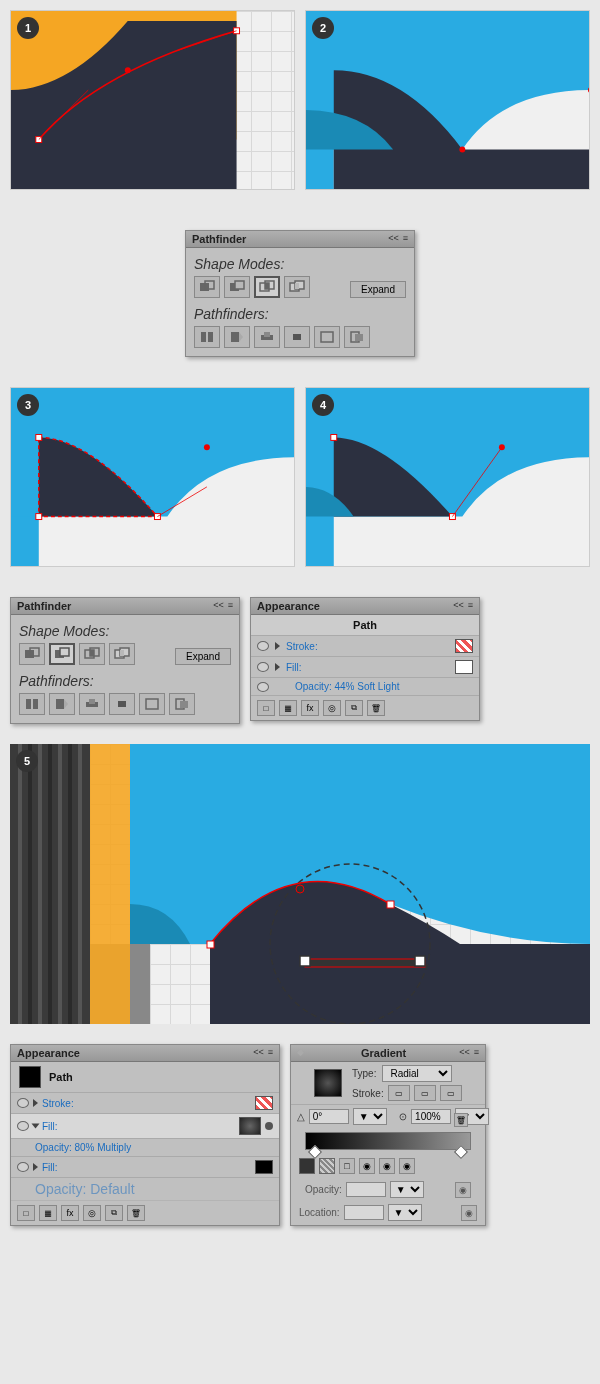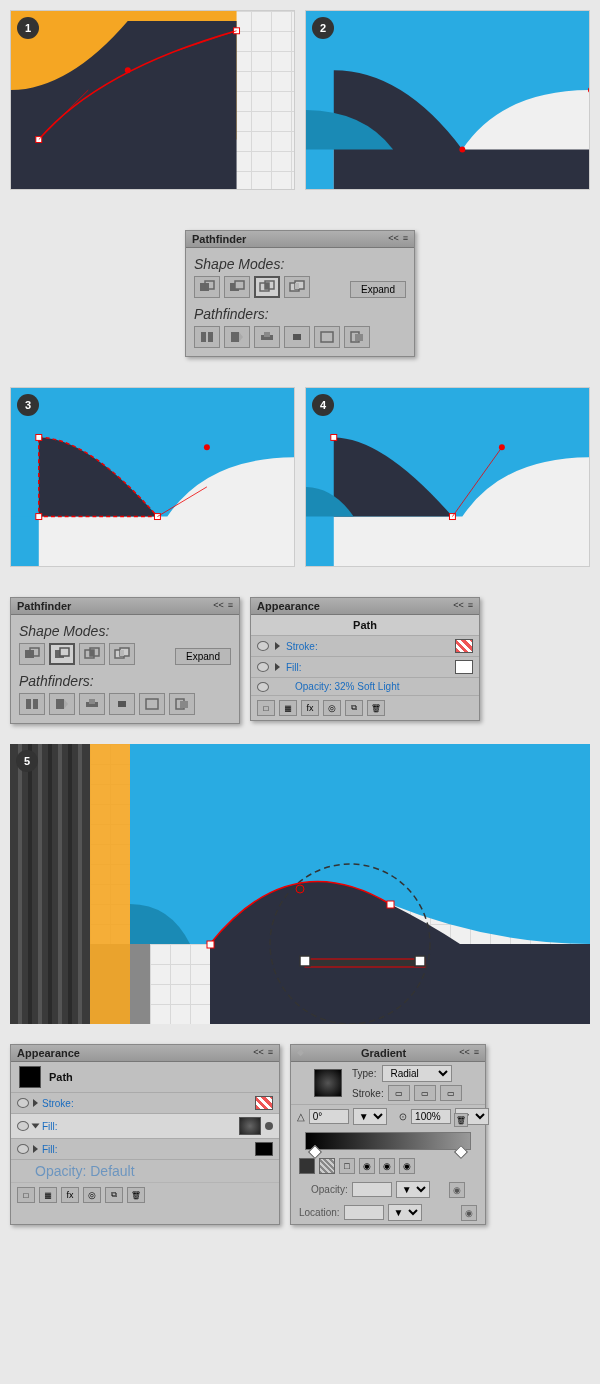--- a/index.html
+++ b/index.html
@@ -305,21 +305,21 @@
       border: 1px solid #888;
       font-size: 8px;
       display: flex;
       align-items: center;
       justify-content: center;
     }
     .opacity-row {
       display: flex;
       align-items: center;
       gap: 4px;
-      padding: 3px 20px;
+      padding: 3px 14px;
       font-size: 10px;
       color: #555;
     }
     .opacity-input {
       width: 40px;
       background: #d8d8d8;
       border: 1px solid #888;
       font-size: 10px;
       padding: 1px 3px;
     }
@@ -655,21 +655,21 @@
           <div class="swatch-box stroke-swatch"></div>
         </div>
         <div class="appearance-row">
           <div class="eye-icon"></div>
           <div class="arrow-icon"></div>
           <span class="row-label">Fill:</span>
           <div class="swatch-box fill-swatch-white"></div>
         </div>
         <div class="appearance-row">
           <div class="eye-icon"></div>
-          <span class="row-label indent">Opacity: 32% Soft Light</span>
+          <span class="row-label indent">Opacity: 44% Soft Light</span>
         </div>
         <div class="appearance-footer">
           <div class="footer-btn">□</div>
           <div class="footer-btn">▦</div>
           <div class="footer-btn" style="font-size:9px;">fx</div>
           <div class="footer-btn" style="font-size:9px;">◎</div>
           <div class="footer-btn">⧉</div>
           <div class="footer-btn">🗑</div>
         </div>
       </div>
@@ -744,20 +744,23 @@
 
       <div class="panel-row-icon" style="background:#d8d8d8;">
         <div class="eye-icon"></div>
         <div class="arrow-icon" style="border-left-color:#444;transform:rotate(90deg);"></div>
         <span class="row-label">Fill:</span>
         <div class="circle-swatch"></div>
 
         <div style="width:8px;height:8px;border-radius:50%;background:#555;margin-left:auto;"></div>
       </div>
 
+      <div style="display:flex;align-items:center;padding:3px 6px 3px 24px;border-bottom:1px solid #aaa;gap:4px;">
+        <span style="font-size:10px;color:#1a6cbf;">Opacity: 80% Multiply</span>
+      </div>
 
       <div class="panel-row-icon">
         <div class="eye-icon"></div>
         <div class="arrow-icon"></div>
         <span class="row-label">Fill:</span>
         <div class="swatch-box fill-swatch-black"></div>
       </div>
 
       <div style="display:flex;align-items:center;padding:3px 6px 3px 24px;border-bottom:1px solid #aaa;gap:4px;opacity:0.5;">
         <span style="font-size:14px;color:#1a6cbf;">Opacity:  Default</span>

